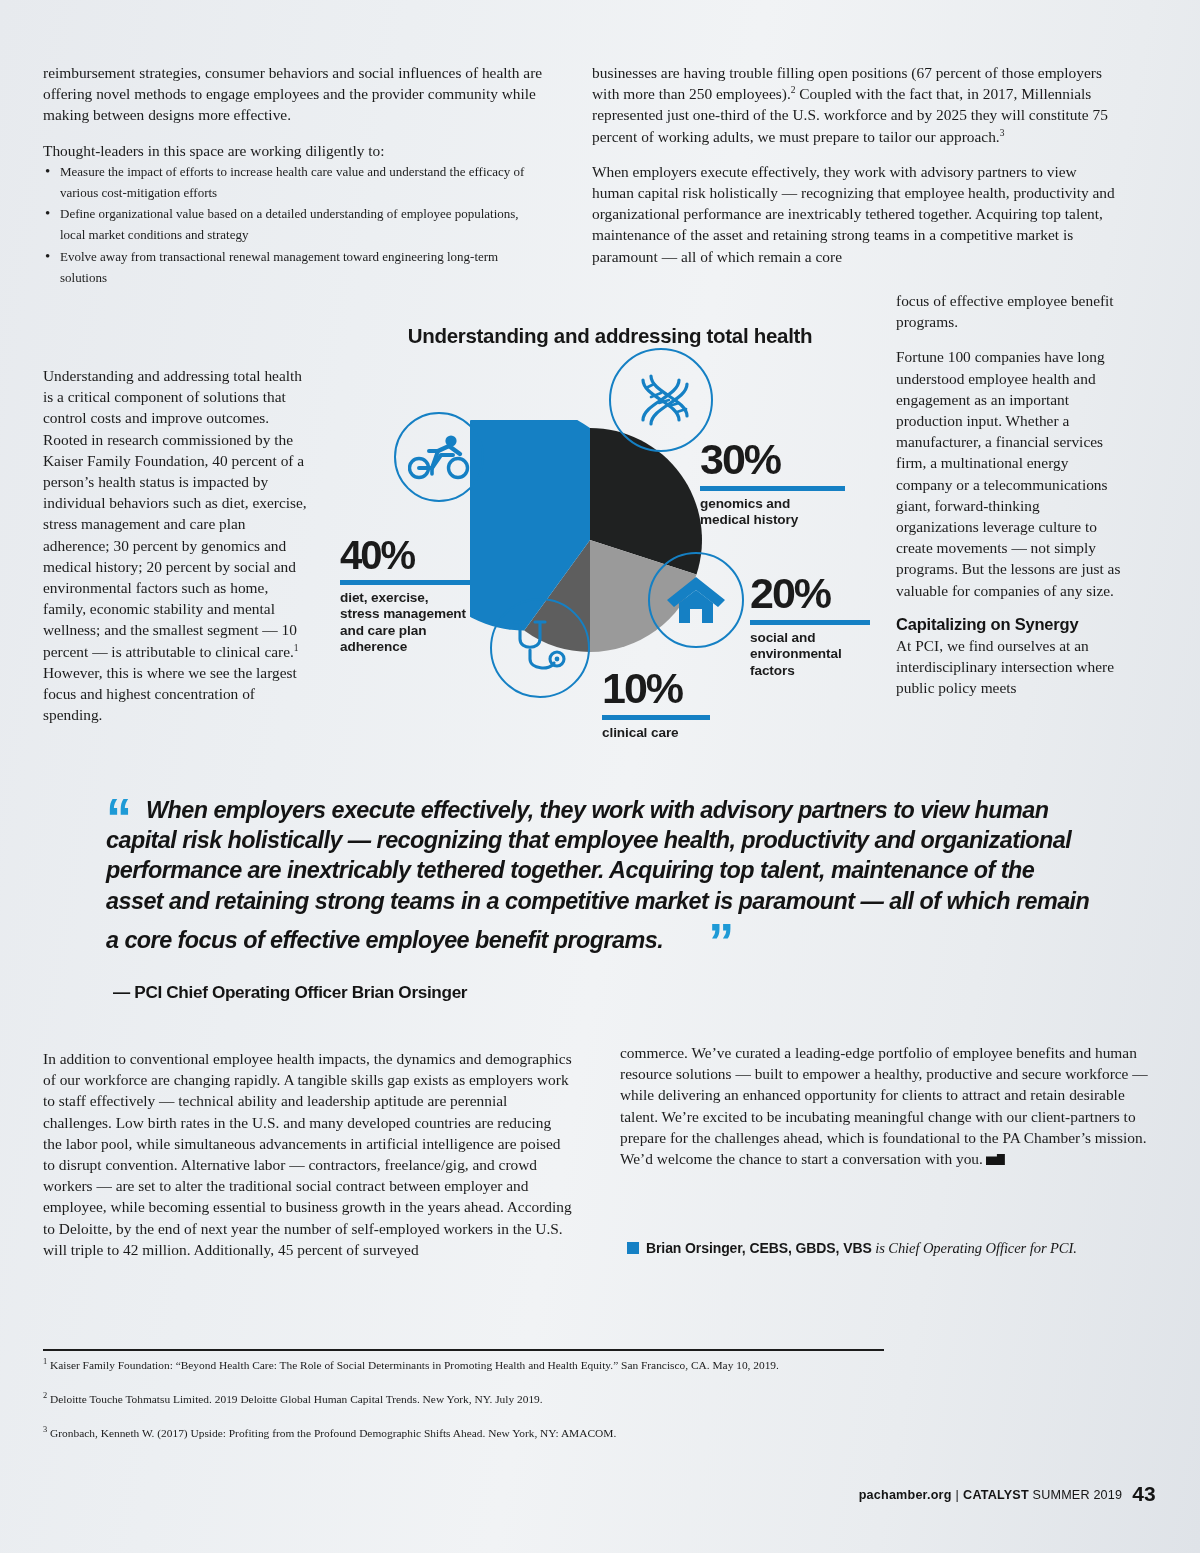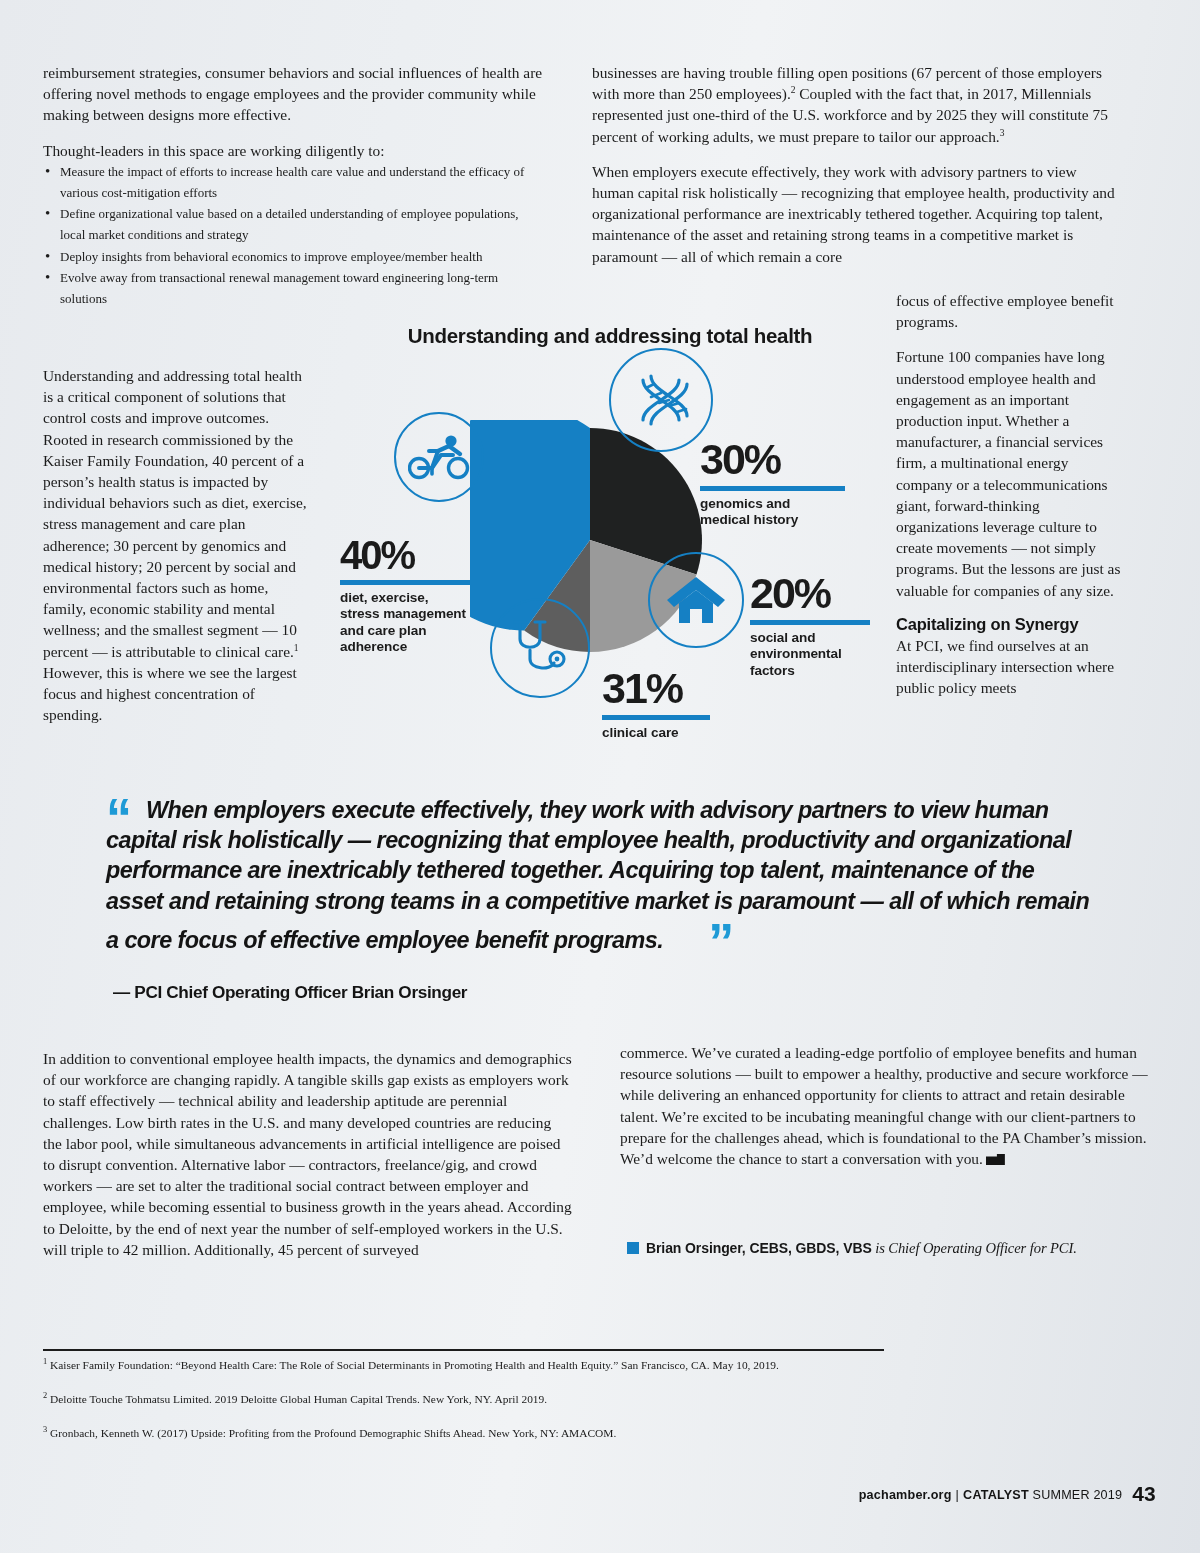--- a/index.html
+++ b/index.html
@@ -194,21 +194,20 @@
 <body>
 
 <div class="page">
 
   <div id="col-left-top">
     <p class="body">reimbursement strategies, consumer behaviors and social influences of health are offering novel methods to engage employees and the provider community while making between designs more effective.</p>
     <p class="body" style="margin-bottom:0">Thought-leaders in this space are working diligently to:</p>
     <ul class="bullets">
       <li>Measure the impact of efforts to increase health care value and understand the efficacy of various cost-mitigation efforts</li>
       <li>Define organizational value based on a detailed understanding of employee populations, local market conditions and strategy</li>
-      <li>Deploy insights from behavioral economics to improve employee/member health</li>
       <li>Evolve away from transactional renewal management toward engineering long-term solutions</li>
     </ul>
   </div>
 
   <div id="col-left-mid">
     <p class="body"><span>Understanding and addressing total health is a critical component of solutions that control costs and improve outcomes. Rooted in research commissioned by the Kaiser Family Foundation, 40 percent of a person’s health status is impacted by individual behaviors such as diet, exercise, stress management and care plan adherence; 30 percent by genomics and medical history; 20 percent by social and environmental factors such as home, family, economic stability and mental wellness; and the smallest segment — 10 percent — is attributable to clinical care.</span><sup>1</sup><span> However, this is where we see the largest focus and highest concentration of spending.</span></p>
   </div>
 
   <div id="col-right-top">
     <p class="body"><span>businesses are having trouble filling open positions (67 percent of those employers with more than 250 employees).</span><sup>2</sup><span> Coupled with the fact that, in 2017, Millennials represented just one-third of the U.S. workforce and by 2025 they will constitute 75 percent of working adults, we must prepare to tailor our approach.</span><sup>3</sup></p>
@@ -309,21 +308,21 @@
 
     <div class="stat" id="stat-20">
       <div class="num">20%</div>
       <div class="rule"></div>
       <div class="cap" style="white-space:pre-line">social and
 environmental
 factors</div>
     </div>
 
     <div class="stat" id="stat-10">
-      <div class="num">31%</div>
+      <div class="num">10%</div>
       <div class="rule"></div>
       <div class="cap" style="white-space:pre-line">clinical care</div>
     </div>
   </div>
 
   <div id="pullquote">
     <span class="qmark" id="qopen">“</span>
     <div id="quote-text"><span>When employers execute effectively, they work with advisory partners to view human capital risk holistically — recognizing that employee health, productivity and organizational performance are inextricably tethered together. Acquiring top talent, maintenance of the asset and retaining strong teams in a competitive market is paramount — all of which remain a core focus of effective employee benefit programs.</span><span class="qmark" id="qclose">”</span></div>
     <div id="quote-attrib">— PCI Chief Operating Officer Brian Orsinger</div>
   </div>
@@ -335,21 +334,21 @@
   <div id="col-right-bottom">
     <p class="body"><span>commerce. We’ve curated a leading-edge portfolio of employee benefits and human resource solutions — built to empower a healthy, productive and secure workforce — while delivering an enhanced opportunity for clients to attract and retain desirable talent. We’re excited to be incubating meaningful change with our client-partners to prepare for the challenges ahead, which is foundational to the PA Chamber’s mission. We’d welcome the chance to start a conversation with you.</span><span class="endmark"></span></p>
     <div id="bio">
       <span class="bio-square"></span><span class="bname">Brian Orsinger, CEBS, GBDS, VBS</span><span class="brole"> is Chief Operating Officer for PCI.</span>
     </div>
   </div>
 
   <div id="fn-rule"></div>
   <div id="footnotes">
     <p class="fn"><sup>1</sup> <span>Kaiser Family Foundation: “Beyond Health Care: The Role of Social Determinants in Promoting Health and Health Equity.” San Francisco, CA. May 10, 2019.</span></p>
-    <p class="fn"><sup>2</sup> <span>Deloitte Touche Tohmatsu Limited. 2019 Deloitte Global Human Capital Trends.  New York, NY. April 2019.</span></p>
+    <p class="fn"><sup>2</sup> <span>Deloitte Touche Tohmatsu Limited. 2019 Deloitte Global Human Capital Trends.  New York, NY. July 2019.</span></p>
     <p class="fn"><sup>3</sup> <span>Gronbach, Kenneth W. (2017)  Upside: Profiting from the Profound Demographic Shifts Ahead.  New York, NY: AMACOM.</span></p>
   </div>
 
   <div id="footer">
     <span class="site">pachamber.org</span><span class="sep">|</span><span class="mag">CATALYST</span><span class="iss"> SUMMER 2019</span><span class="pg">43</span>
   </div>
 
 </div>
 
 </body></html>

